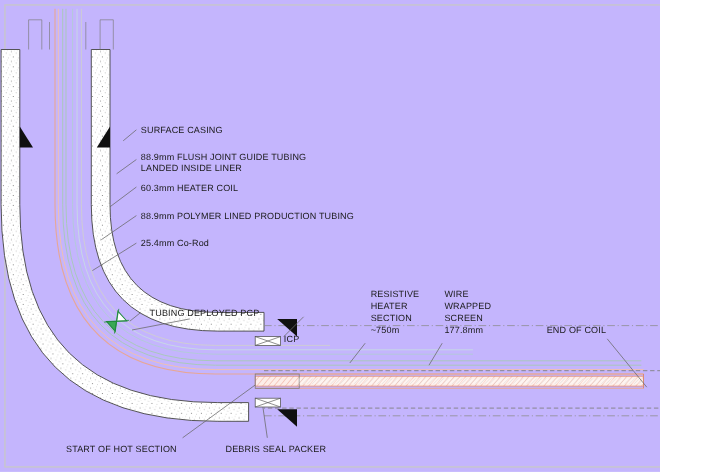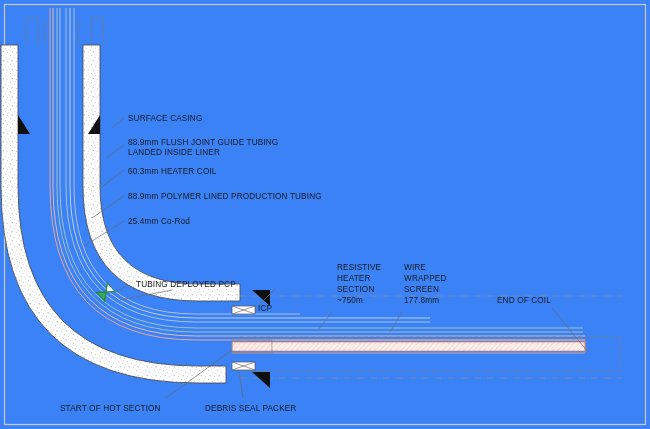--- a/index.html
+++ b/index.html
@@ -5,23 +5,23 @@
   html, body {
     margin: 0;
     padding: 0;
     background: #ffffff;
   }
   body {
     font-family: "Liberation Sans", sans-serif;
   }
   #diagram-root {
     position: relative;
-    width: 650px;
+    width: 600px;
     height: 429px;
-    background: #3b82f6;
+    background: #c4b5fd;
     overflow: hidden;
   }
   #diagram-root svg {
     display: block;
   }
   .lbl {
     font-family: "Liberation Sans", sans-serif;
     font-size: 8.2px;
     fill: #1a1a1a;
     letter-spacing: 0.15px;

